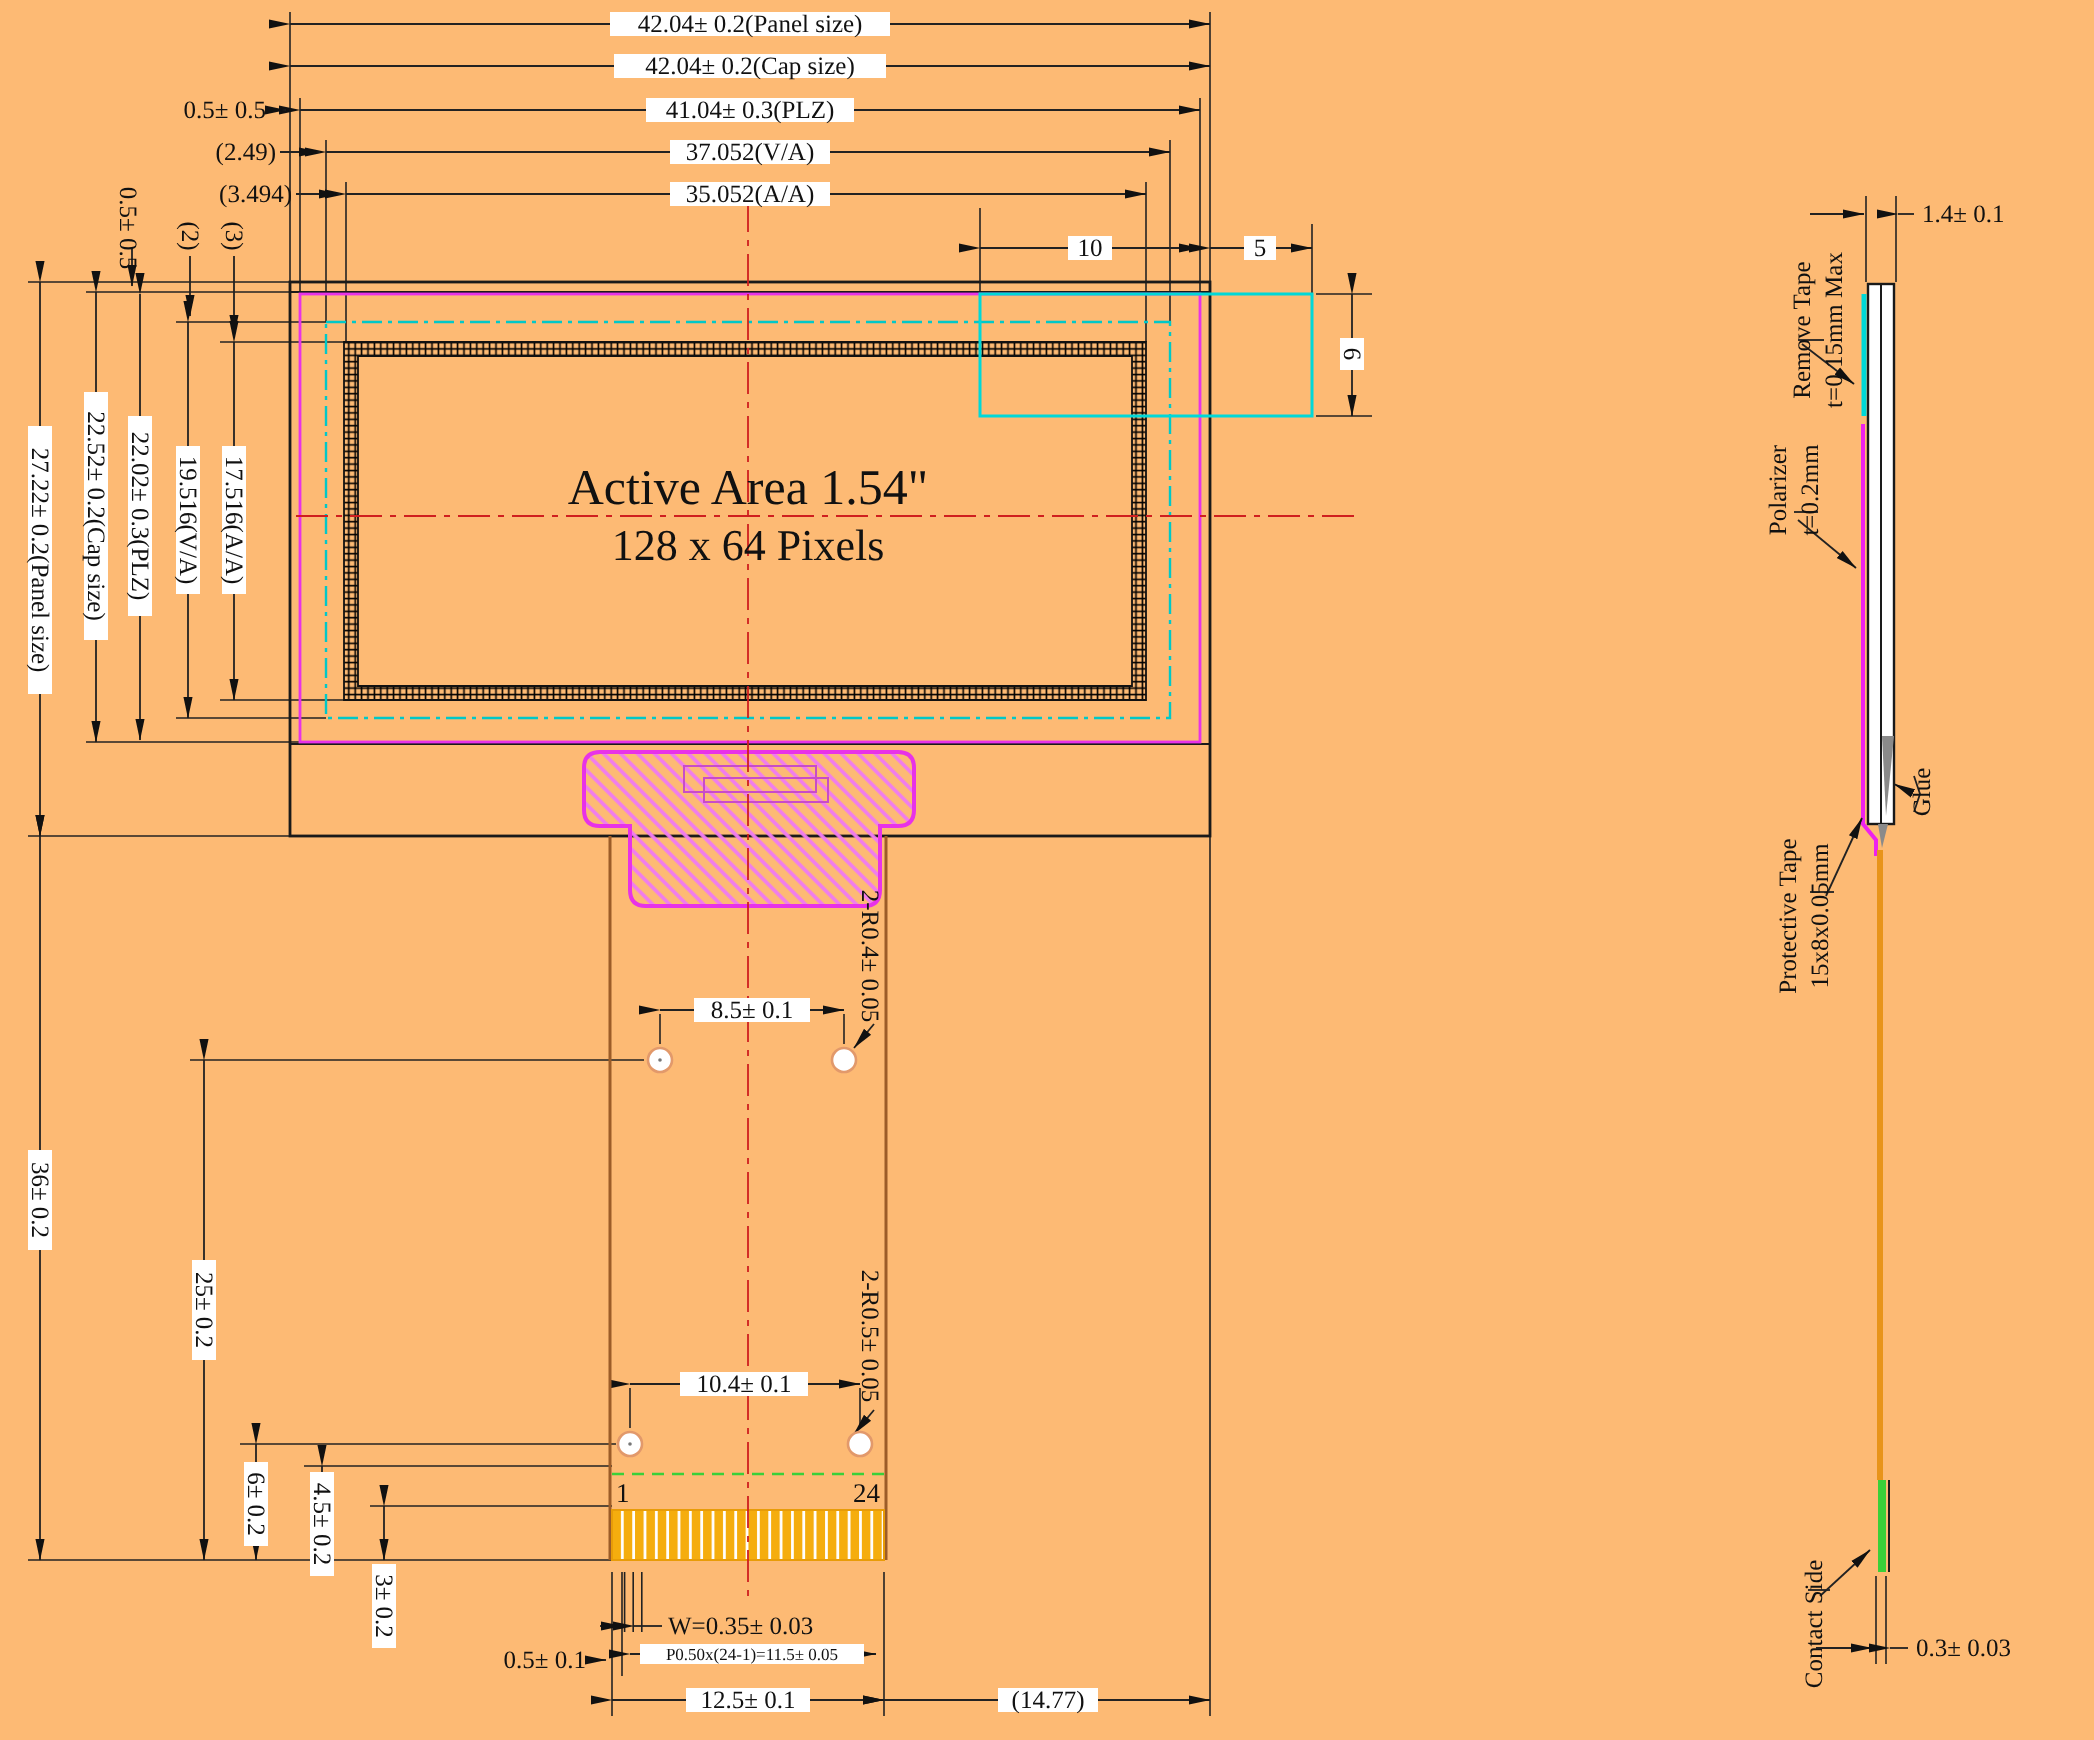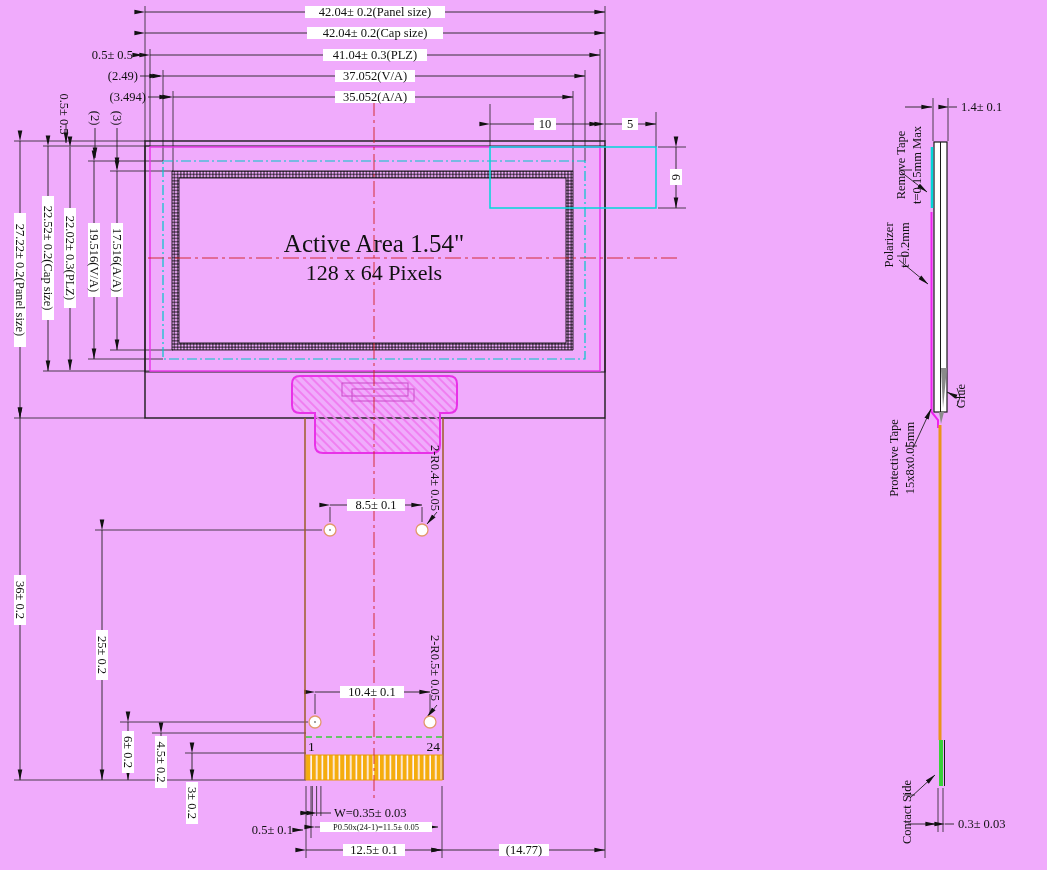--- a/index.html
+++ b/index.html
@@ -1,16 +1,16 @@
 <!DOCTYPE html>
 <html><head>
 <meta charset="utf-8">
 <style>
   html,body{margin:0;padding:0;background:#fff;}
-  .canvas{position:relative;width:1047px;height:870px;background:#f0abfc;overflow:hidden;}
+  .canvas{position:relative;width:1047px;height:870px;background:#fdba74;overflow:hidden;}
   svg text{font-family:"Liberation Serif","DejaVu Serif",serif;fill:#111;}
   .dtx{font-size:12.5px;}
   .tiny{font-size:8.5px;}
   .pin{font-size:13.5px;}
   .title1{font-size:25px;}
   .title2{font-size:22px;}
   .ln{stroke:#1a1a1a;stroke-width:1.4;fill:none;}
   .thin{stroke:#1a1a1a;stroke-width:1;fill:none;}
   .dimln{stroke:#222;stroke-width:0.9;fill:none;}
   .ext{stroke:#222;stroke-width:0.8;fill:none;}

